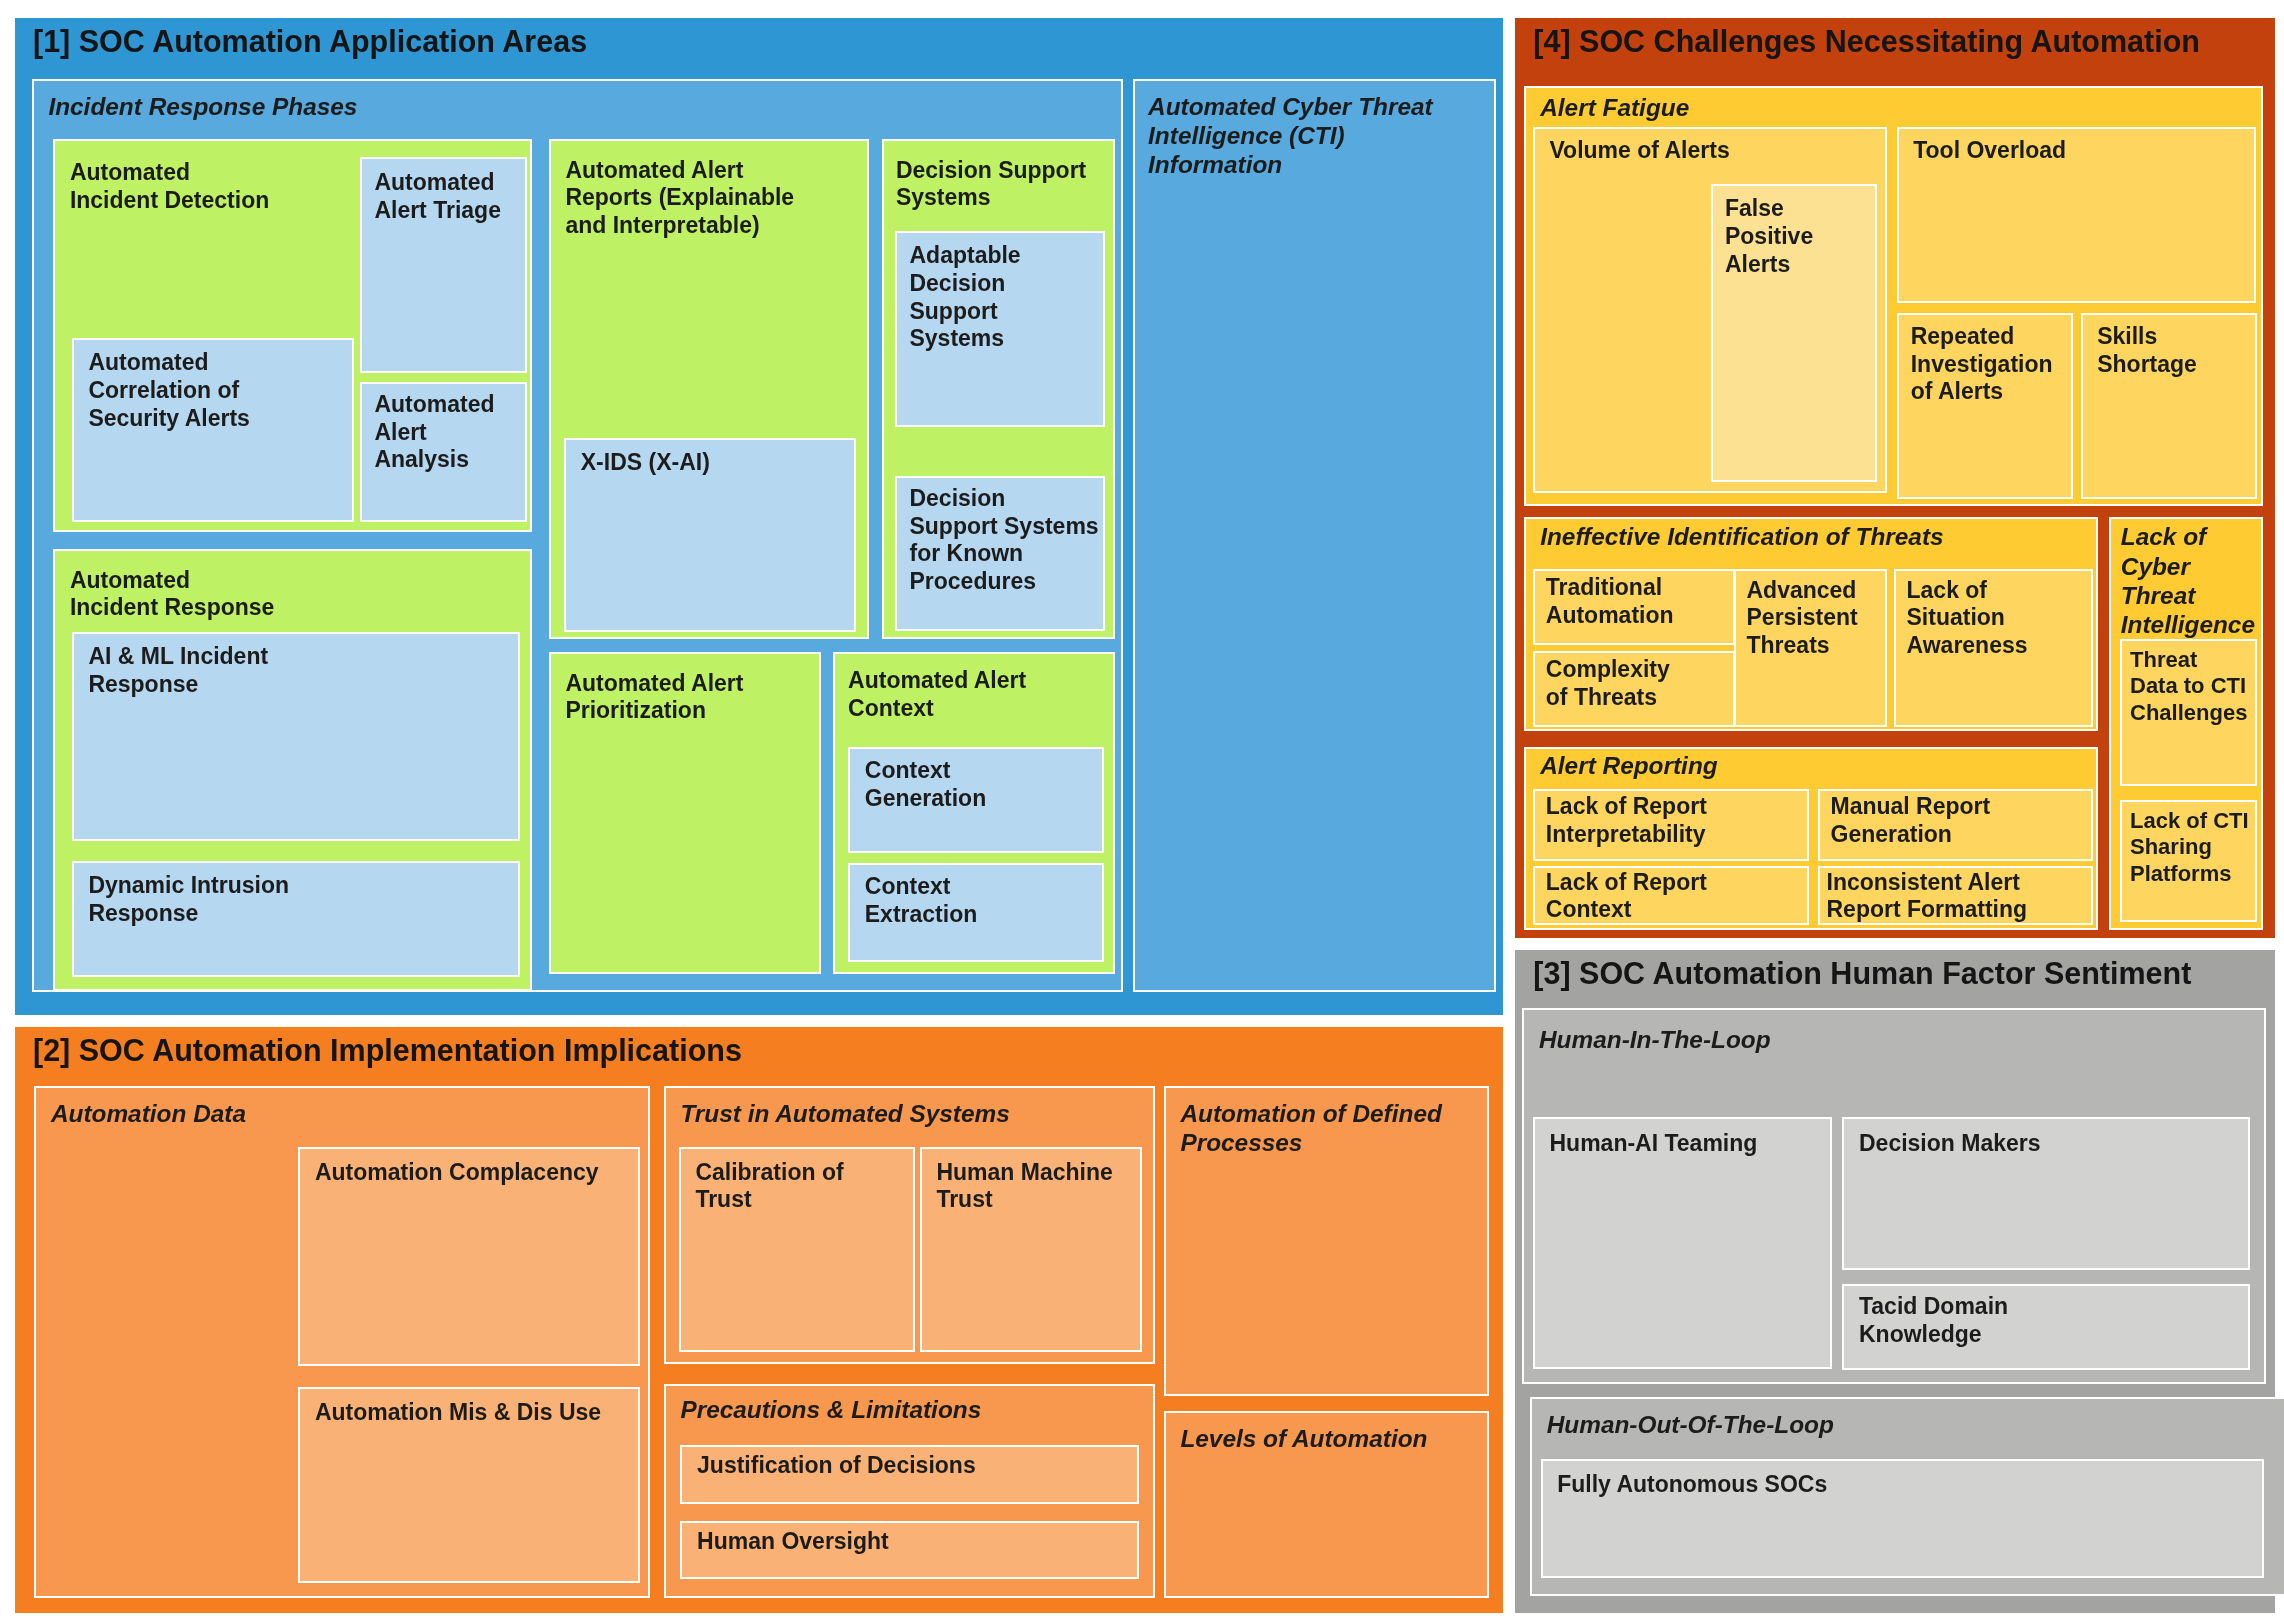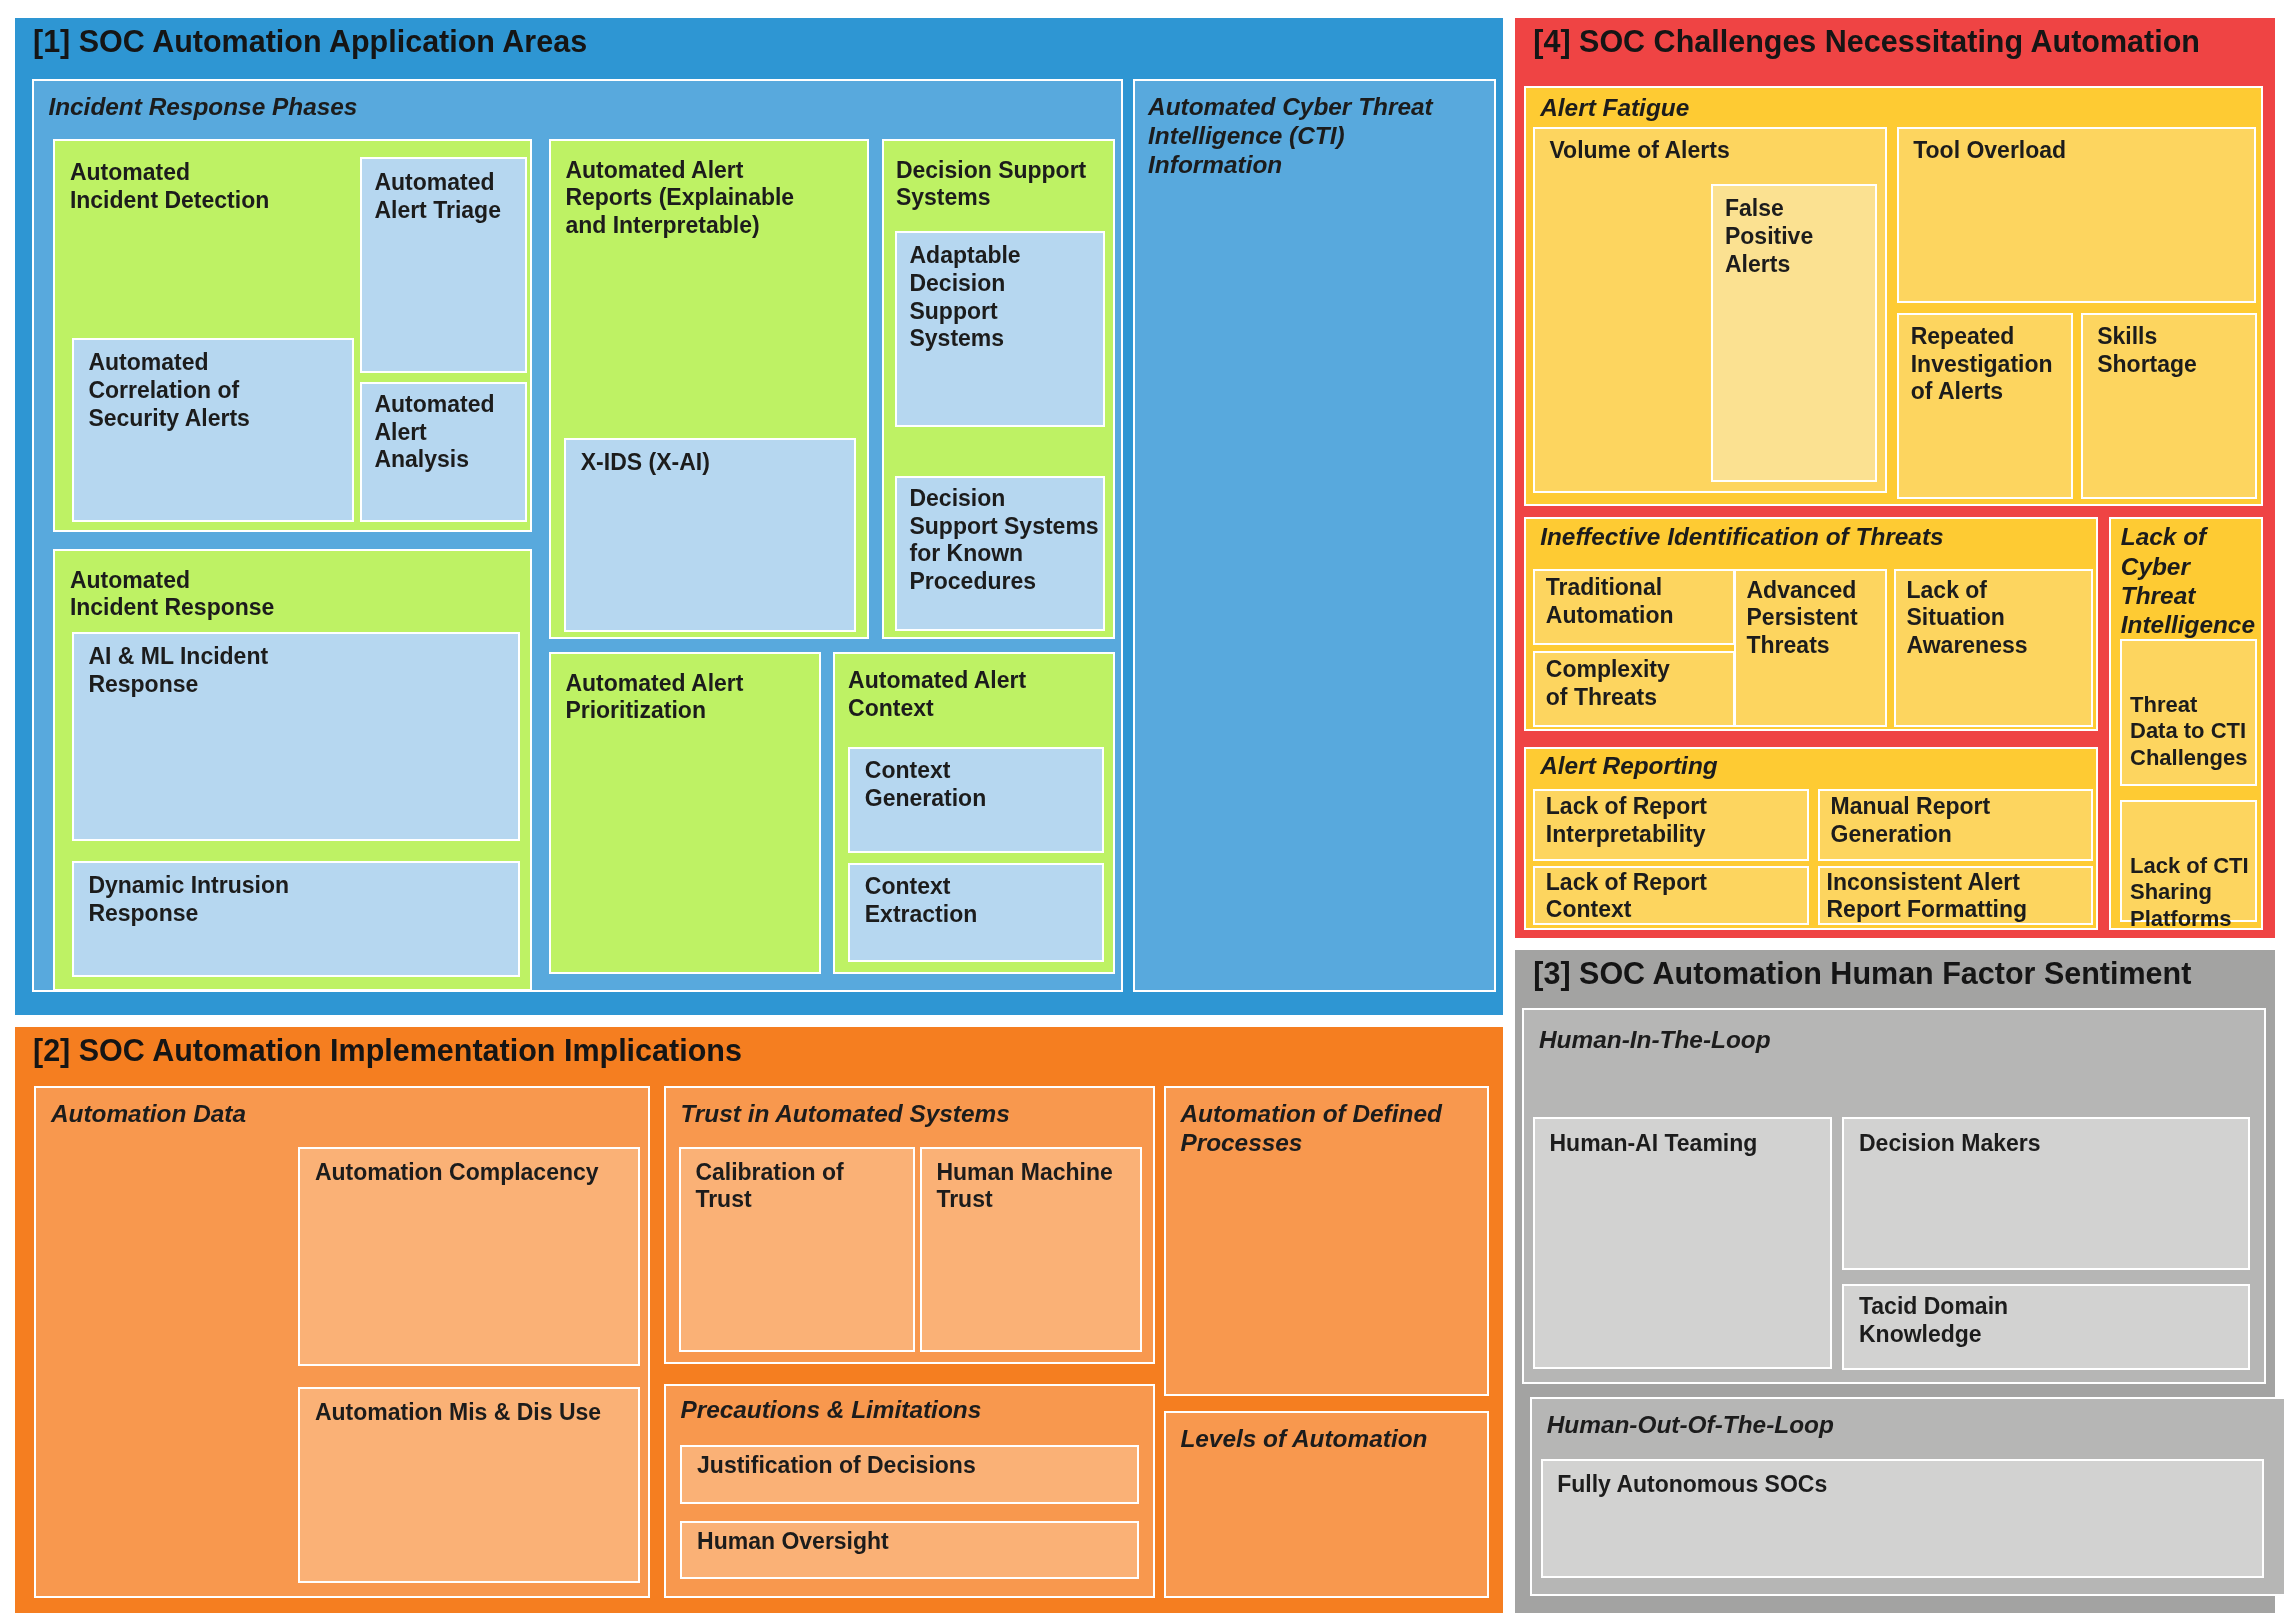--- a/index.html
+++ b/index.html
@@ -7,24 +7,24 @@
     width:2284px;height:1622px;background:#ffffff;
     font-family:"Liberation Sans","DejaVu Sans",sans-serif;
     color:#1c1c1c;
   }
   #canvas{position:relative;width:2284px;height:1622px;background:#ffffff;overflow:hidden;}
   .quad{position:absolute;}
   .box{position:absolute;box-sizing:border-box;border:2.4px solid #ffffff;}
   .t{position:absolute;left:18.3px;top:6.1px;font-weight:700;font-size:30.5px;letter-spacing:0;color:#151515;white-space:pre-line;}
   .lbl{position:absolute;left:14.7px;top:9.8px;right:3.7px;font-weight:700;font-size:23px;line-height:1.2;white-space:pre-line;color:#1c1c1c;}
   .it{font-style:italic;font-size:24.4px;}
-  .sm{font-size:22px;margin-top:45px;}
+  .sm{font-size:22px;}
   
   .b1{background:#2E96D3}.b2{background:#58A9DD}.b3{background:#bef264}.b4{background:#B6D7F0}
-  .y1{background:#ef4444}.y2{background:#FECB33}.y3{background:#FDD55F}.y4{background:#FBE191}
+  .y1{background:#c2410c}.y2{background:#FECB33}.y3{background:#FDD55F}.y4{background:#FBE191}
   .o1{background:#F57E20}.o2{background:#F8984E}.o3{background:#FAB176}
   .g1{background:#A3A3A2}.g2{background:#B6B6B5}.g3{background:#D2D2D1}
 </style>
 </head>
 <body>
 
 <div id="canvas">
 
   <div class="quad b1" style="left:14.7px;top:17.7px;width:1488px;height:997px">
     <div class="t">[1] SOC Automation Application Areas</div>

